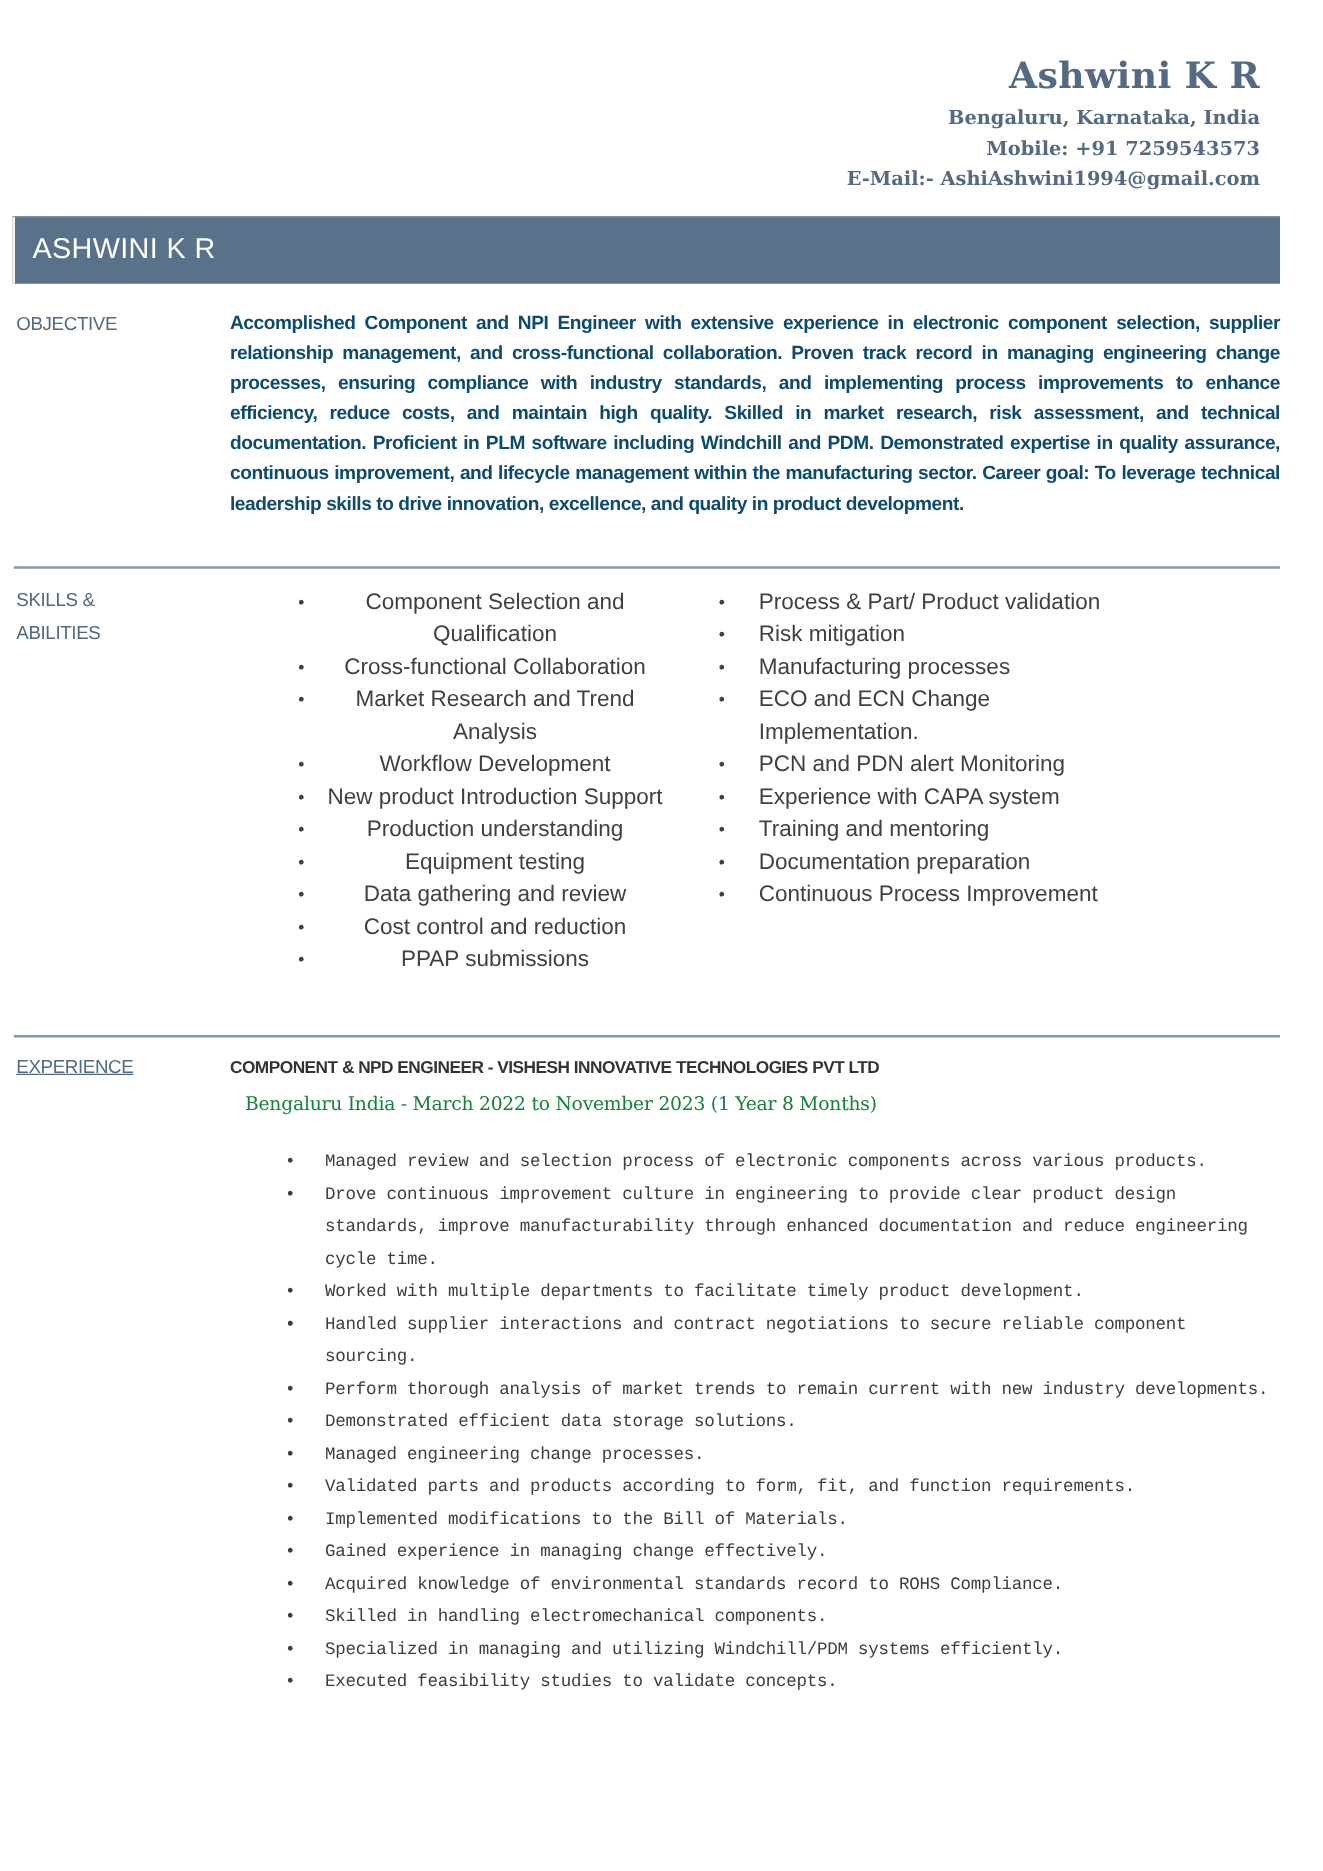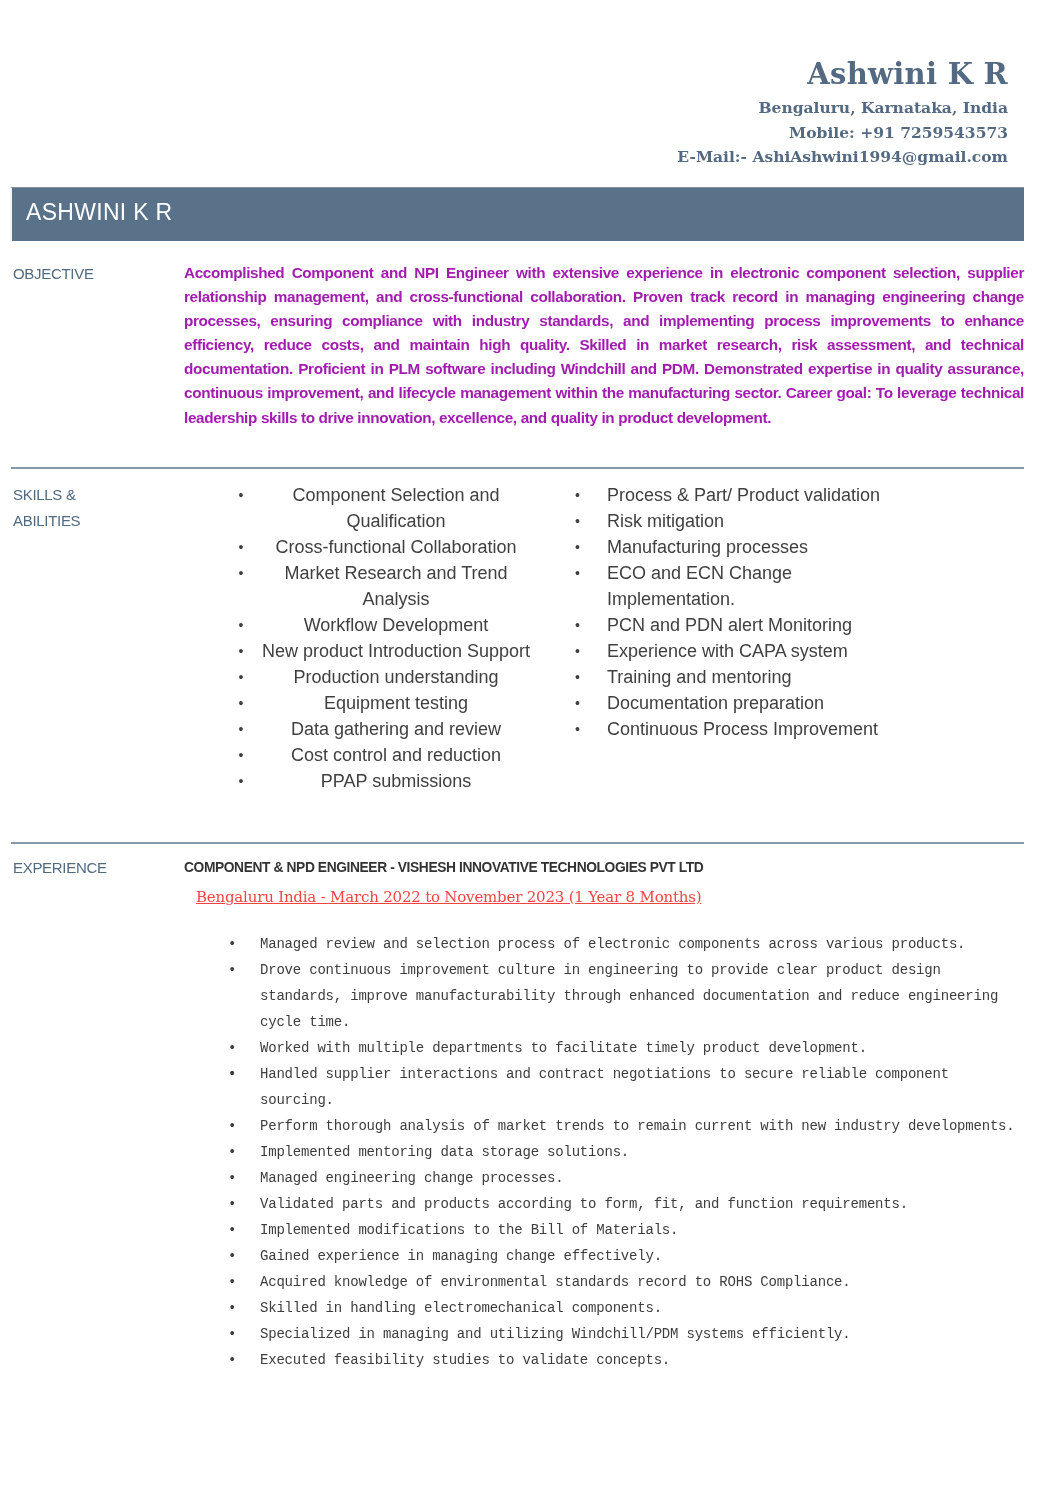--- a/index.html
+++ b/index.html
@@ -1,38 +1,38 @@
 <!DOCTYPE html>
 <html><head>
 <meta charset="utf-8">
 <style>
   html, body { margin: 0; padding: 0; background: #ffffff; }
   body { width: 1058px; height: 1497px; position: relative; overflow: hidden; }
-  .page { position: absolute; left: 0; top: 14px; width: 1058px; height: 1386px; }
+  .page { position: absolute; left: 0; top: 0; width: 1058px; height: 1386px; }
 
   .contact { position: absolute; right: 50px; top: 38px; text-align: right; color: #536a82; font-family: "DejaVu Serif", serif; font-weight: bold; }
   .contact .name { font-size: 29px; line-height: 44px; letter-spacing: 0.3px; }
   .contact .line { font-size: 15.5px; line-height: 24.5px; }
 
   .banner { position: absolute; left: 10px; top: 173px; width: 1014px; height: 54px; background: #5a7289; box-sizing: border-box; border-left: 2px solid #f2f4f6; border-top: 1px solid #7b8fa1; }
   .banner .title { position: absolute; left: 14px; top: 11px; color: #ffffff; font-family: "Liberation Sans", sans-serif; font-size: 23px; letter-spacing: 0.3px; }
 
   .section-label { position: absolute; left: 13px; font-family: "Liberation Sans", sans-serif; font-size: 15px; color: #516a80; line-height: 26px; letter-spacing: -0.3px; }
 
-  .objective-text { position: absolute; left: 184px; top: 247px; width: 840px; font-family: "Liberation Sans", sans-serif; font-weight: bold; font-size: 15.3px; line-height: 24.1px; color: #a21caf; text-align: justify; letter-spacing: -0.35px; }
+  .objective-text { position: absolute; left: 184px; top: 247px; width: 840px; font-family: "Liberation Sans", sans-serif; font-weight: bold; font-size: 15.3px; line-height: 24.1px; color: #0c4a6e; text-align: justify; letter-spacing: -0.35px; }
 
   .divider { position: absolute; left: 11px; width: 1013px; height: 2px; background: #8498a7; }
 
   .skills-col { position: absolute; top: 468px; margin: 0; padding: 0; list-style: none; font-family: "Liberation Sans", sans-serif; font-size: 18px; line-height: 26px; color: #404040; }
   .skills-col li { position: relative; padding-left: 32px; }
   .skills-col li .bullet { position: absolute; left: 0; top: 0; width: 32px; font-size: 14px; }
   .skills-col li .bullet::before { content: "\2022"; }
 
   .job-title { position: absolute; left: 184px; top: 843px; font-family: "Liberation Sans", sans-serif; font-weight: bold; font-size: 13.8px; color: #333333; letter-spacing: -0.4px; line-height: 22px; }
-  .job-meta { position: absolute; left: 196px; top: 872px; font-family: "DejaVu Serif", serif; font-size: 15px; color: #ef4444; letter-spacing: -0.2px; line-height: 22px; text-decoration: underline; }
+  .job-meta { position: absolute; left: 196px; top: 872px; font-family: "DejaVu Serif", serif; font-size: 15px; color: #15803d; letter-spacing: -0.2px; line-height: 22px; }
 
   .exp-list { position: absolute; left: 216px; top: 905px; width: 800px; margin: 12px; padding: 0; list-style: none; font-family: Liberation Mono, monospace; font-size: 14px; line-height: 26px; color: #3d3d3d; letter-spacing: -0.2px; }
   .exp-list li { position: relative; padding-left: 32px; }
   .exp-list li .bullet { position: absolute; left: 0; top: 0; font-size: 14px; }
   .exp-list li .bullet::before { content: "\2022"; }
 </style>
 </head>
 <body>
 
 <div class="page">
@@ -78,33 +78,33 @@
     <li><span class="bullet"></span><span>ECO and ECN Change Implementation.</span></li>
     <li><span class="bullet"></span><span>PCN and PDN alert Monitoring</span></li>
     <li><span class="bullet"></span><span>Experience with CAPA system</span></li>
     <li><span class="bullet"></span><span>Training and mentoring</span></li>
     <li><span class="bullet"></span><span>Documentation preparation</span></li>
     <li><span class="bullet"></span><span>Continuous Process Improvement</span></li>
   </ul>
 
   <div class="divider" style="top:828px;"></div>
 
-  <div class="section-label" style="top:841px;">EXPERIENCE</div>
+  <div class="section-label" style="top:841px;text-decoration:underline;">EXPERIENCE</div>
 
   <div class="job-title">COMPONENT &amp; NPD ENGINEER - VISHESH INNOVATIVE TECHNOLOGIES PVT LTD</div>
   <div class="job-meta">Bengaluru India - March 2022 to November 2023 (1 Year 8 Months)</div>
 
   <ul class="exp-list">
     <li><span class="bullet"></span><span>Managed review and selection process of electronic components across various products.</span></li>
     <li><span class="bullet"></span><span>Drove continuous improvement culture in engineering to provide clear product design standards, improve manufacturability through enhanced documentation and reduce engineering cycle time.</span></li>
     <li><span class="bullet"></span><span>Worked with multiple departments to facilitate timely product development.</span></li>
     <li><span class="bullet"></span></li>
     <li><span class="bullet"></span><span>Handled supplier interactions and contract negotiations to secure reliable component sourcing.</span></li>
     <li><span class="bullet"></span><span>Perform thorough analysis of market trends to remain current with new industry developments.</span></li>
-    <li><span class="bullet"></span><span>Implemented mentoring data storage solutions.</span></li>
+    <li><span class="bullet"></span><span>Demonstrated efficient data storage solutions.</span></li>
     <li><span class="bullet"></span><span>Managed engineering change processes.</span></li>
     <li><span class="bullet"></span><span>Validated parts and products according to form, fit, and function requirements.</span></li>
     <li><span class="bullet"></span><span>Implemented modifications to the Bill of Materials.</span></li>
     <li><span class="bullet"></span><span>Gained experience in managing change effectively.</span></li>
     <li><span class="bullet"></span><span>Acquired knowledge of environmental standards record to ROHS Compliance.</span></li>
     <li><span class="bullet"></span><span>Skilled in handling electromechanical components.</span></li>
     <li><span class="bullet"></span><span>Specialized in managing and utilizing Windchill/PDM systems efficiently.</span></li>
     <li><span class="bullet"></span><span>Executed feasibility studies to validate concepts.</span></li>
   </ul>
 

